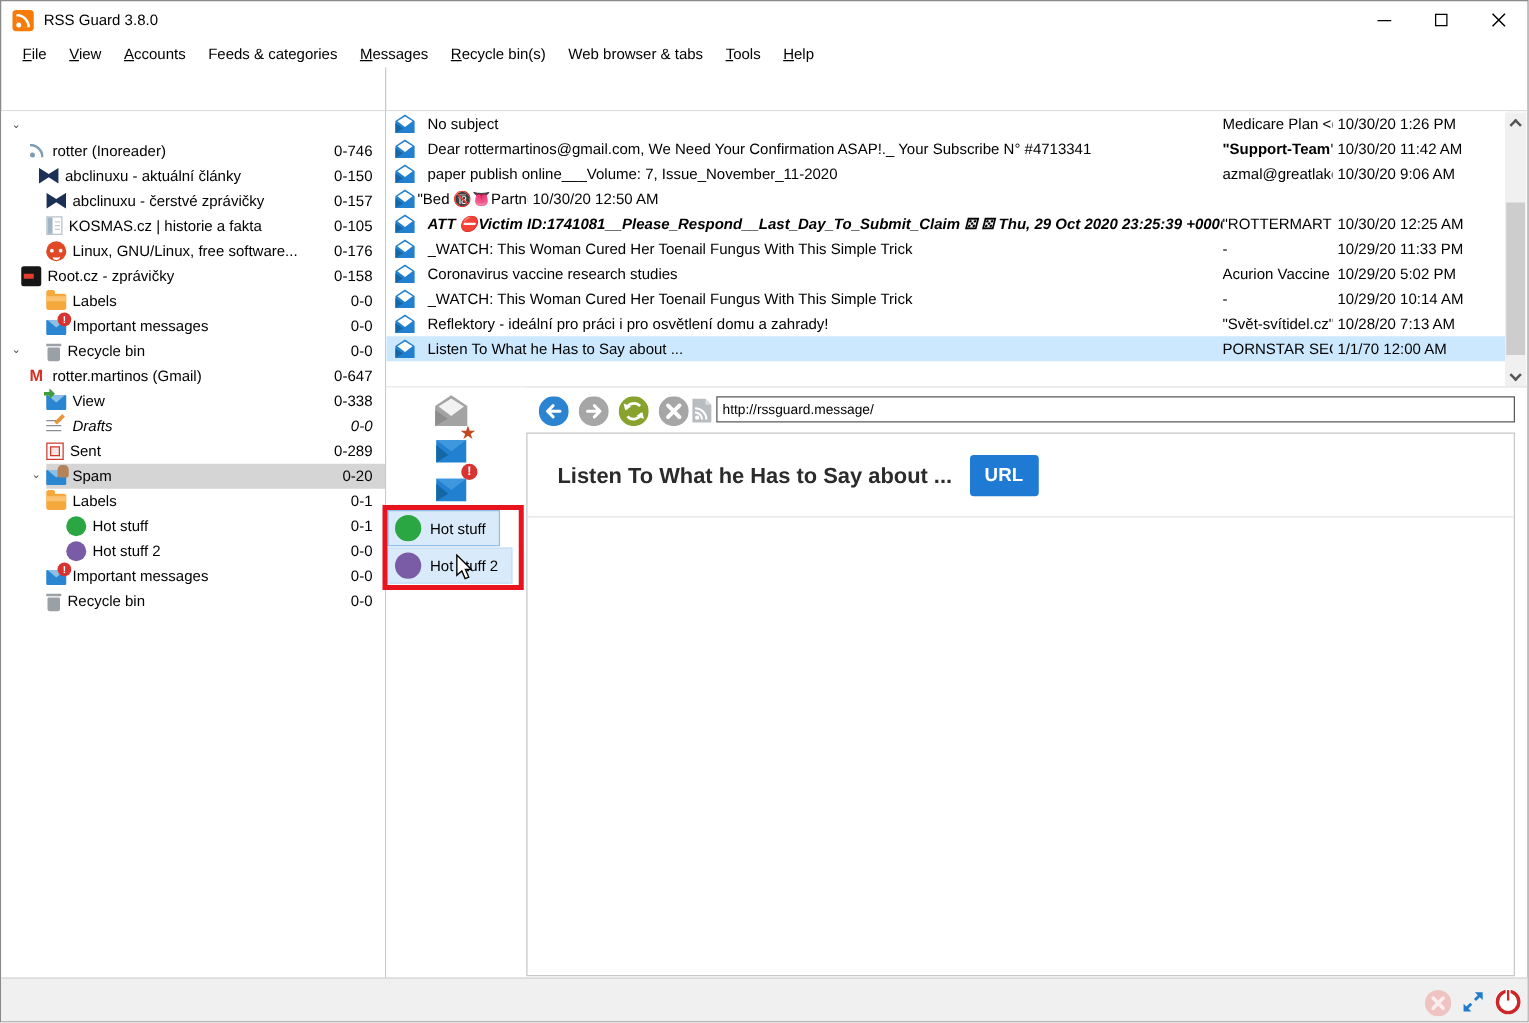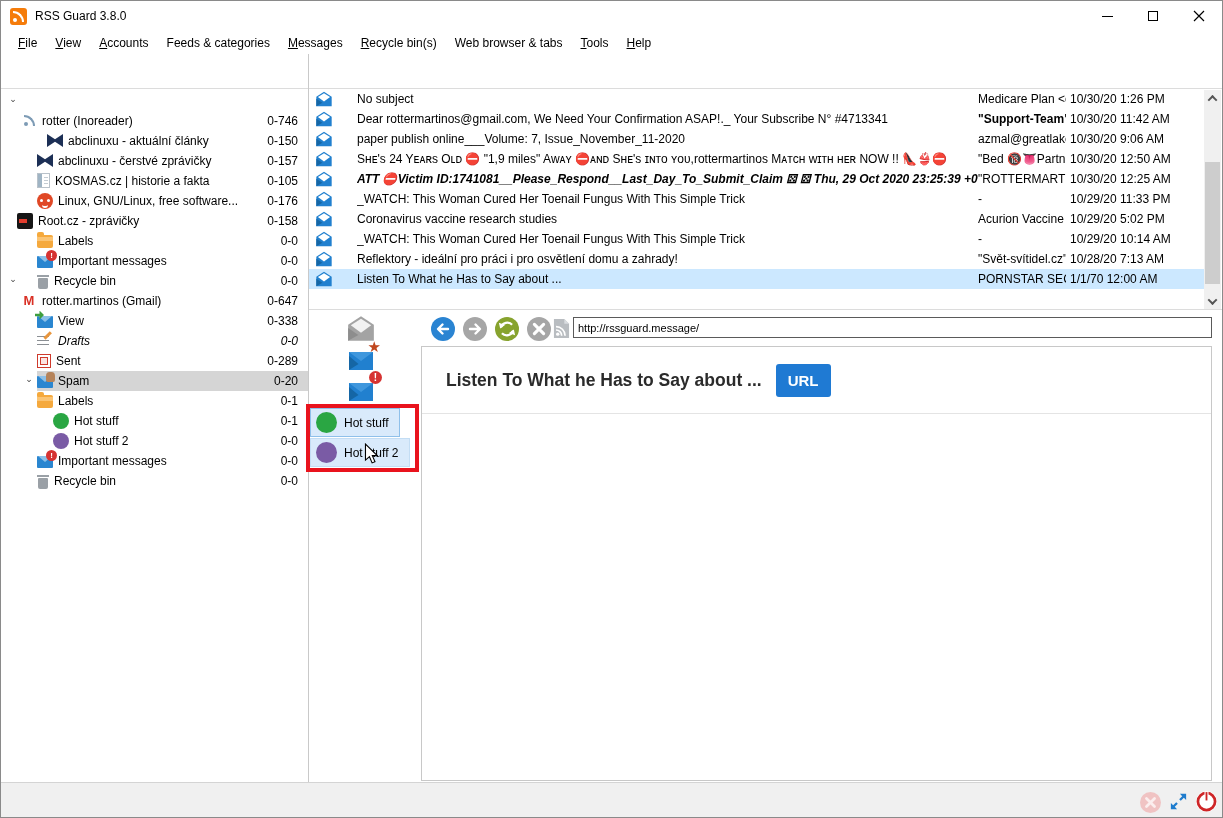--- a/index.html
+++ b/index.html
@@ -78,21 +78,21 @@
   .ic-sent { width:14px; flex-basis:14px; height:14px; margin-top:1px; background:#fff; border:1px solid #cf3a2c; }
   .ic-sent::after { content:''; position:absolute; left:2px; top:2px; right:2px; bottom:2px; border:1px solid #cf3a2c; background:#fbe4e1; }
   .ic-circle-green { border-radius:50%; background:#2aa643; }
   .ic-circle-purple { border-radius:50%; background:#7a5ba5; }
 
   
   .msglist { position:absolute; top:88px; left:308px; width:897px; height:220px; background:#fff; overflow:hidden; }
   .msg-row { height:20px; display:flex; align-items:center; cursor:default; }
   .msg-row.sel { background:#cce8ff; }
   .msg-env { flex:0 0 20px; margin-left:5px; height:16px; }
-  .msg-subject { flex:1; margin-left:23px; white-space:nowrap; overflow:hidden; min-width:0; }
+  .msg-subject { flex:1; margin-left:8px; white-space:nowrap; overflow:hidden; min-width:0; }
   .msg-subject.bi { font-weight:bold; font-style:italic; }
   .msg-sender { flex:0 0 88px; white-space:nowrap; overflow:hidden; }
   .msg-sender.b { font-weight:bold; }
   .msg-date { flex:0 0 136px; margin-left:4px; white-space:nowrap; }
 
   .scrollbar { position:absolute; top:89px; right:1px; width:17px; height:219px; background:#f0f0f0; }
   .sb-arrow { position:absolute; left:0; width:17px; height:16px; display:flex; align-items:center; justify-content:center; }
   .sb-arrow.up { top:0; } .sb-arrow.down { bottom:0; }
   .chev { width:7px; height:7px; border-left:2px solid #555; border-top:2px solid #555; }
   .chev.up { transform:rotate(45deg) translate(1px,1px); }
@@ -227,21 +227,21 @@
 
   <div class="sidebar" id="feed-tree">
       <div class="tree-row" style="padding-left: 4px;">
     <span class="tw">⌄</span>
     <span class="row-body">
       <span class="ic ic-inoreader"></span>
       <span class="lbl">rotter (Inoreader)</span>
       <span class="cnt">0-746</span>
     </span>
   </div>
-      <div class="tree-row" style="padding-left: 30px; justify-content: flex-end;">
+      <div class="tree-row" style="padding-left: 14px; justify-content: flex-end;">
     <span class="tw hidden">⌄</span>
     <span class="row-body">
       <span class="ic ic-abclinuxu"></span>
       <span class="lbl">abclinuxu - aktuální články</span>
       <span class="cnt">0-150</span>
     </span>
   </div>
       <div class="tree-row" style="padding-left: 20px;">
     <span class="tw hidden">⌄</span>
     <span class="row-body">
@@ -410,21 +410,20 @@
     <span class="msg-subject">paper publish online___Volume: 7, Issue_November_11-2020</span>
     <span class="msg-sender">azmal@greatlake...</span>
     <span class="msg-date">10/30/20 9:06 AM</span>
   </div>
       <div class="msg-row">
     <svg class="msg-env" width="20" height="16" viewBox="0 0 28 25">
       <path d="M2 9 L14 1 L26 9 V24 H2 Z" fill="#2180cf"></path>
       <path d="M4.5 9.5 L14 3.5 L23.5 9.5 L14 16.5 Z" fill="#fff"></path>
       <path d="M2 24 L2 12 L11.5 18.5 Z" fill="#1566a5"></path>
     </svg>
-    <span class="msg-subject">Sʜᴇ's 24 Yᴇᴀʀs Oʟᴅ ⛔ "1,9 miles" Aᴡᴀʏ  ⛔ᴀɴᴅ Sʜᴇ's ɪɴᴛᴏ ʏᴏᴜ,rottermartinos Mᴀᴛᴄʜ ᴡɪᴛʜ ʜᴇʀ NOW !! 👠👙⛔</span>
     <span class="msg-sender">"Bed 🔞👅Partne...</span>
     <span class="msg-date">10/30/20 12:50 AM</span>
   </div>
       <div class="msg-row">
     <svg class="msg-env" width="20" height="16" viewBox="0 0 28 25">
       <path d="M2 9 L14 1 L26 9 V24 H2 Z" fill="#2180cf"></path>
       <path d="M4.5 9.5 L14 3.5 L23.5 9.5 L14 16.5 Z" fill="#fff"></path>
       <path d="M2 24 L2 12 L11.5 18.5 Z" fill="#1566a5"></path>
     </svg>
     <span class="msg-subject bi">ATT ⛔Victim ID:1741081__Please_Respond__Last_Day_To_Submit_Claim ⚄ ⚄ Thu, 29 Oct 2020 23:25:39 +0000</span>

